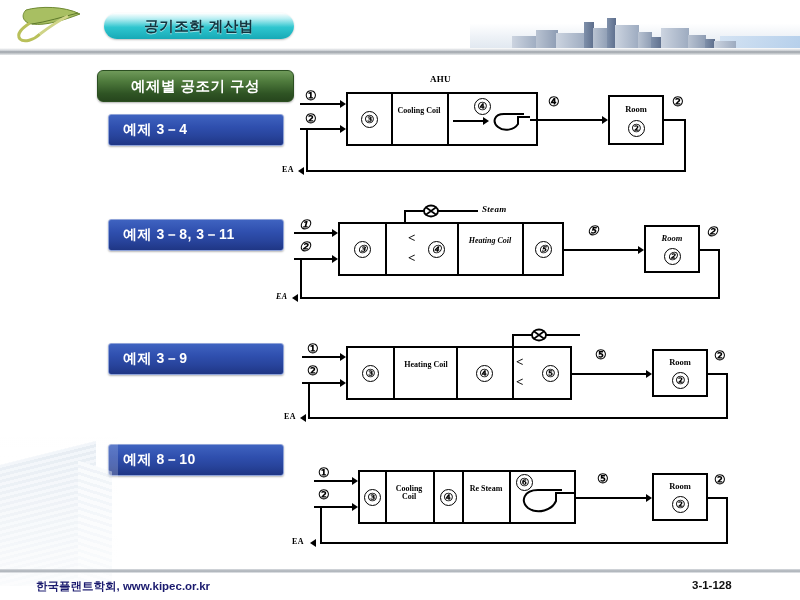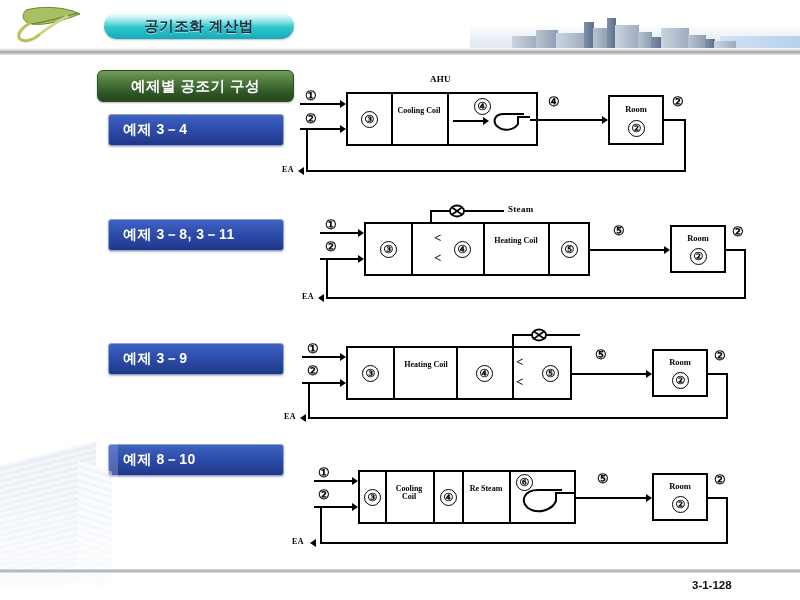--- a/index.html
+++ b/index.html
@@ -191,21 +191,21 @@
 
   <div class="ln v" style="left:374px;top:49px;height:0;"></div>
   <div class="ln h" style="left:374px;top:49px;width:22px;"></div>
   <div class="ln v" style="left:394px;top:49px;height:53px;"></div>
   <div class="ln h" style="left:16px;top:100px;width:380px;"></div>
   <div class="ln v" style="left:16px;top:58px;height:44px;"></div>
   <div class="arrowL" style="left:8px;top:97px;"></div>
   <div class="lbl" style="left:-8px;top:95px;">EA</div>
 </div>
 
-<div class="diagram" style="left:308px;top:198px;width:410px;height:110px;">
+<div class="diagram" style="left:282px;top:198px;width:410px;height:110px;font-style:italic;">
 
   <svg class="valve" style="left:140px;top:6px;width:18px;height:14px;" viewBox="0 0 18 14">
     <ellipse cx="9" cy="7" rx="7" ry="5.5" fill="none" stroke="#000" stroke-width="1.8"></ellipse>
     <path d="M3.5 3 L14.5 11 M14.5 3 L3.5 11" stroke="#000" stroke-width="1.6"></path>
   </svg>
   <div class="ln h" style="left:122px;top:12px;width:20px;"></div>
   <div class="ln h" style="left:156px;top:12px;width:40px;"></div>
   <div class="lbl" style="left:200px;top:6px;font-size:9px;">Steam</div>
   <div class="ln v" style="left:122px;top:12px;height:13px;"></div>
 
@@ -335,14 +335,15 @@
 </div>
 
 <div class="bldg-photo">
   <div class="face"></div>
   <div class="face2"></div>
   <div class="haze"></div>
 </div>
 
 <div class="hr-bot"></div>
 <div class="footer">
+  <div class="f-kr">한국플랜트학회, www.kipec.or.kr</div>
   <div class="f-pg">3-1-128</div>
 </div>
 
 </body></html>

